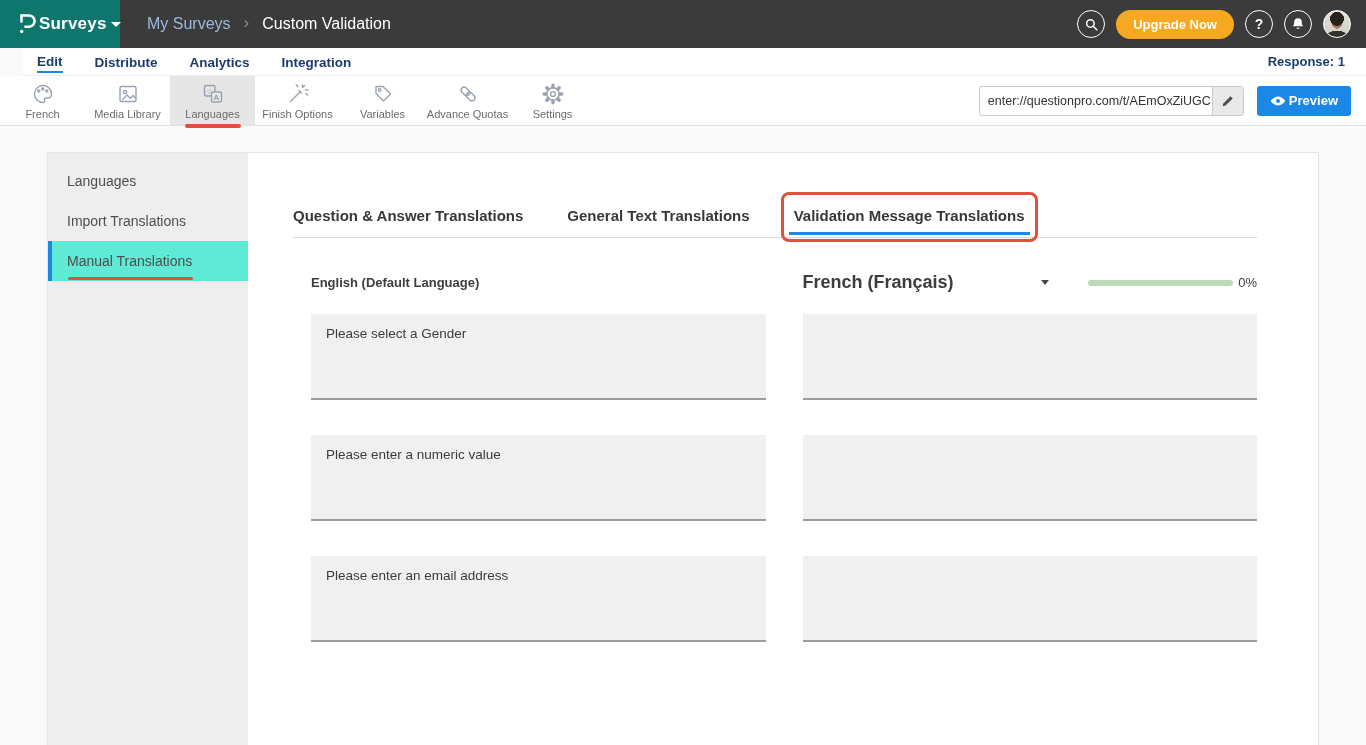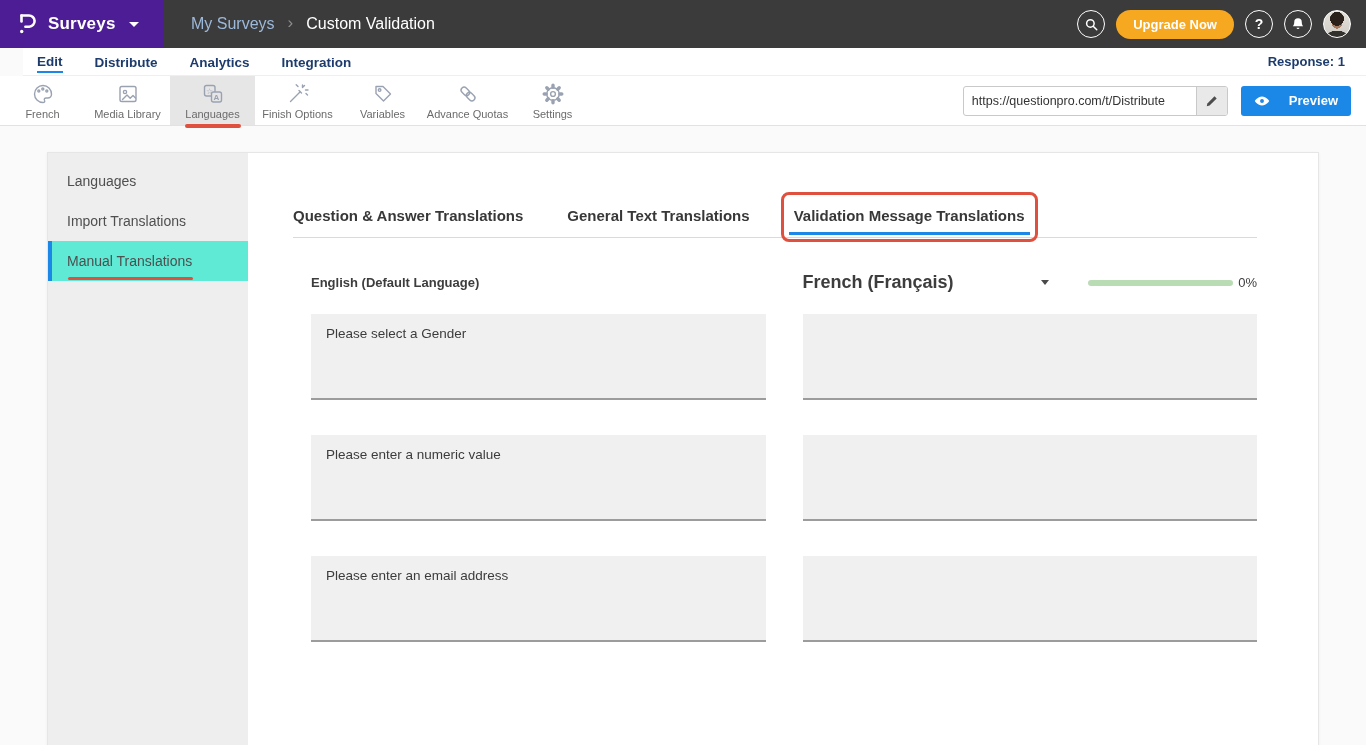--- a/index.html
+++ b/index.html
@@ -1,21 +1,21 @@
 <!DOCTYPE html>
 <html><head>
 <meta charset="utf-8">
 <style>
   * { box-sizing: border-box; margin: 0; padding: 0; }
   html,body { width:1366px; height:745px; overflow:hidden; }
   body { font-family:"Liberation Sans", sans-serif; background:#fafafa; position:relative; }
 
   
   .topbar { height:48px; background:#3b3b3b; display:flex; align-items:stretch; }
-  .brand { width:164px; background:#4c1d95; display:flex; align-items:center; padding-left:15px; gap:9px; cursor:pointer; }
+  .brand { width:120px; background:#0f766e; display:flex; align-items:center; padding-left:15px; cursor:pointer; }
   .brand-name { color:#fff; font-size:17px; font-weight:700; letter-spacing:.2px; }
   .caret-down-w { width:0; height:0; border-left:5px solid transparent; border-right:5px solid transparent; border-top:5px solid #fff; margin-left:4px; }
   .breadcrumb { display:flex; align-items:center; gap:13px; margin-left:27px; flex:1; }
   .bc-parent { color:#9cb9da; font-size:16px; cursor:pointer; }
   .bc-sep { color:#8d8d8d; font-size:17px; margin-top:-2px; }
   .bc-current { color:#ffffff; font-size:16px; }
   .topbar-right { display:flex; align-items:center; gap:11px; padding-right:15px; }
   .circle-btn { width:28px; height:28px; border:1.6px solid #fff; border-radius:50%; display:flex; align-items:center; justify-content:center; color:#fff; font-weight:700; font-size:14px; cursor:pointer; flex:none; }
   .upgrade-btn { height:29px; padding:0 17px; border-radius:15px; background:#f7a821; color:#fff; font-weight:700; font-size:13px; display:flex; align-items:center; cursor:pointer; }
   .avatar { width:28px; height:28px; border-radius:50%; border:1.6px solid #fff; cursor:pointer;
@@ -37,21 +37,21 @@
   .tb-item { width:85px; display:flex; flex-direction:column; align-items:center; justify-content:center; gap:2px; cursor:pointer; position:relative; }
   .tb-item .ticon { height:24px; display:flex; align-items:center; justify-content:center; }
   .tb-label { font-size:11px; color:#6b6b6b; white-space:nowrap; }
   .tb-item.active { background:#e6e6e6; }
   .tb-item.active .red-bar { position:absolute; left:50%; transform:translateX(-50%); bottom:-3px; width:56px; height:4px; background:#e0503f; border-radius:2px; z-index:5; }
   .ticon svg { stroke:#9aa2b2; fill:none; stroke-width:1.4; stroke-linecap:round; stroke-linejoin:round; }
   .toolbar-right { margin-left:auto; display:flex; align-items:center; gap:13px; padding-right:15px; }
   .url-box { display:flex; align-items:stretch; height:30px; border:1px solid #c9c9c9; border-radius:3px; overflow:hidden; background:#fff; }
   .url-text { display:flex; align-items:center; padding:0 8px; font-size:12.5px; color:#333; width:232px; white-space:nowrap; overflow:hidden; cursor:text; }
   .url-edit { width:31px; background:#e9e9e9; border-left:1px solid #c9c9c9; display:flex; align-items:center; justify-content:center; cursor:pointer; }
-  .preview-btn { height:30px; background:#1b87e6; border-radius:3px; color:#fff; font-size:13px; font-weight:700; display:flex; align-items:center; gap:19px; padding:0 13px; cursor:pointer; }
+  .preview-btn { height:30px; background:#1b87e6; border-radius:3px; color:#fff; font-size:13px; font-weight:700; display:flex; align-items:center; gap:3px; padding:0 13px; cursor:pointer; }
 
   
   .panel { position:absolute; top:152px; left:47px; width:1272px; height:620px; background:#fff; border:1px solid #e6e6e6; box-shadow:0 1px 3px rgba(0,0,0,.05); display:flex; }
   .sidebar { width:200px; background:#eeeeee; padding-top:8px; flex:none; }
   .sb-item { height:40px; display:flex; align-items:center; padding-left:19px; font-size:14px; color:#4f4f4f; cursor:pointer; position:relative; }
   .sb-item.active { background:#5eead4; border-left:4px solid #1b87e6; padding-left:15px; }
   .sb-red-underline { position:absolute; left:16px; bottom:1px; width:125px; height:3px; background:#e0503f; border-radius:2px; }
 
   .main { flex:1; padding:0 61px 0 45px; }
   .tabs-row { margin-top:42px; display:flex; align-items:flex-end; border-bottom:1px solid #dadada; }
@@ -204,21 +204,21 @@
         <g stroke-width="3.4">
           <path d="M12 3.2v2M12 18.8v2M3.2 12h2M18.8 12h2M5.8 5.8l1.4 1.4M16.8 16.8l1.4 1.4M18.2 5.8l-1.4 1.4M7.2 16.8l-1.4 1.4"></path>
         </g>
       </svg>
     </span>
     <span class="tb-label">Settings</span>
   </div>
 
   <div class="toolbar-right">
     <div class="url-box">
-      <span class="url-text">https://questionpro.com/t/Distribute</span>
+      <span class="url-text">enter://questionpro.com/t/AEmOxZiUGC</span>
       <span class="url-edit">
         <span style="display:flex;">
           <svg width="14" height="14" viewBox="0 0 20 20" fill="#4d4d4d">
             <path d="M2.5 17.5l.9-4L13.6 3.3l3.1 3.1L6.5 16.6z"></path>
           </svg>
         </span>
       </span>
     </div>
     <div class="preview-btn">
       <span style="display:flex;">

